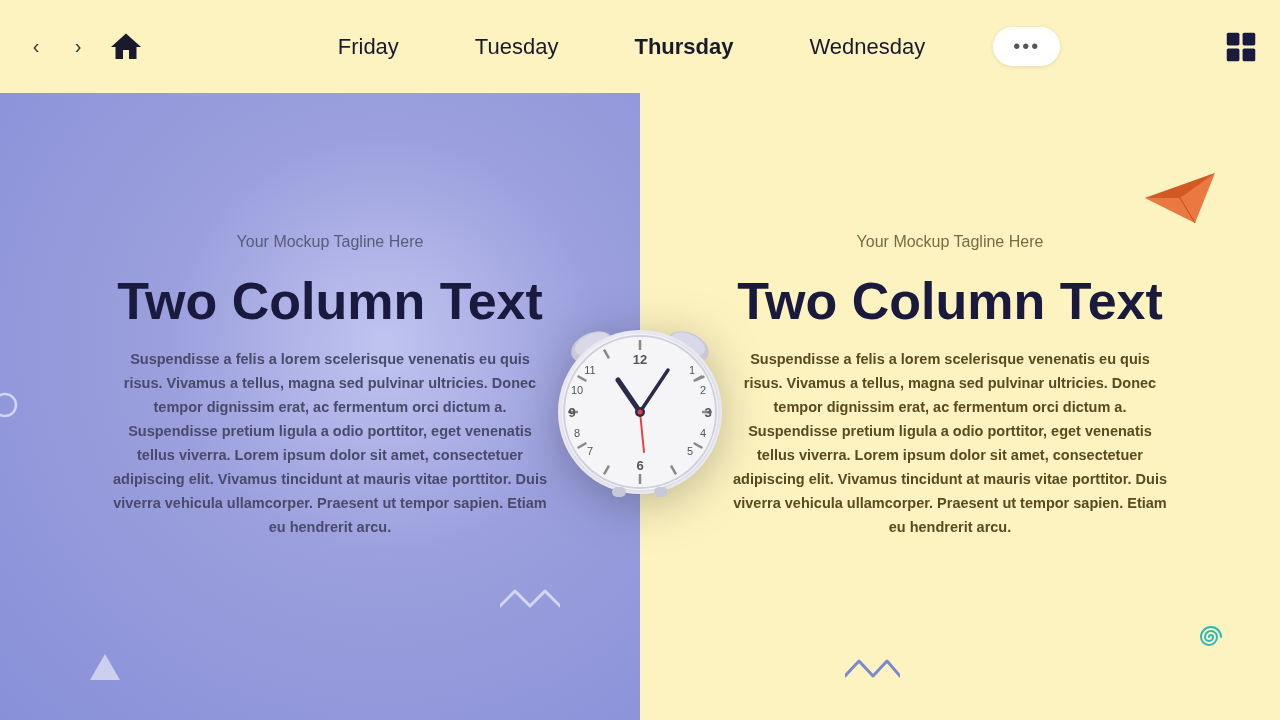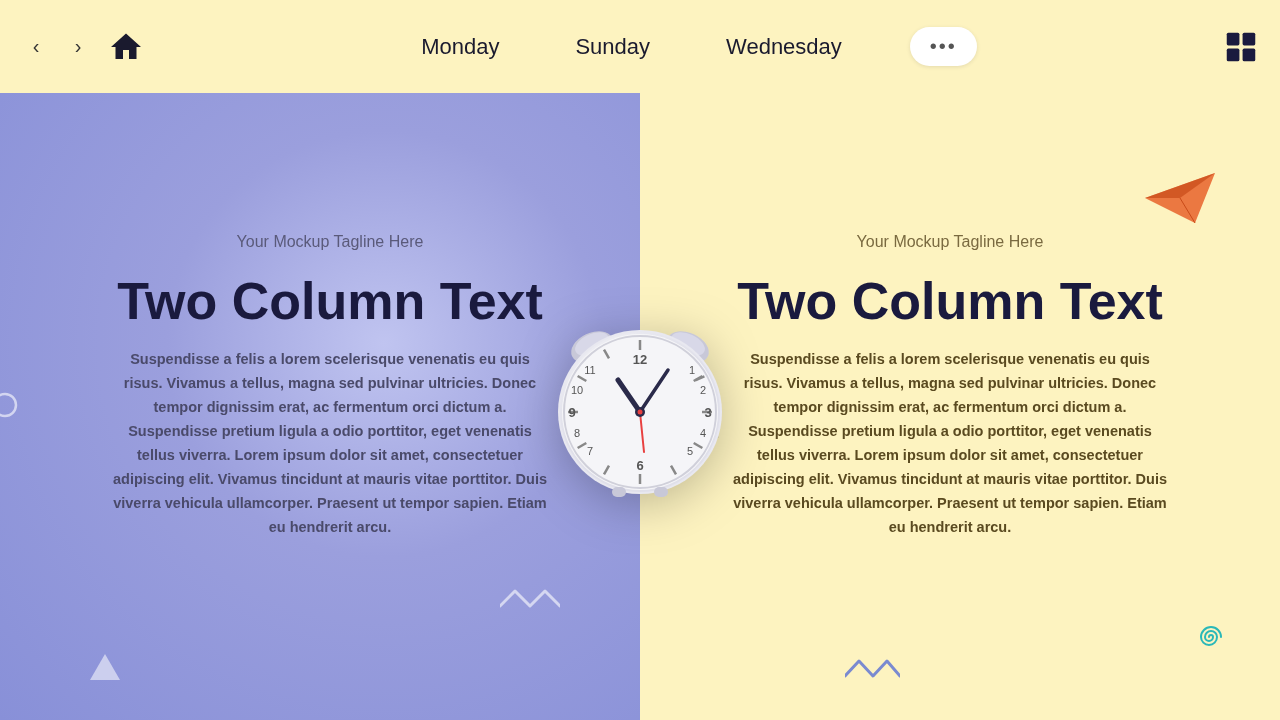--- a/index.html
+++ b/index.html
@@ -199,22 +199,23 @@
   <div class="nav-arrows">
     <div class="nav-arrow">‹</div>
     <div class="nav-arrow">›</div>
   </div>
   <div class="home-icon">
     <svg viewBox="0 0 24 24" xmlns="http://www.w3.org/2000/svg">
       <path d="M10 20v-6h4v6h5v-8h3L12 3 2 12h3v8z"></path>
     </svg>
   </div>
   <div class="nav-items">
-    <div class="nav-item">Monday</div>
-    <div class="nav-item">Sunday</div>
+    <div class="nav-item">Friday</div>
+    <div class="nav-item">Tuesday</div>
+    <div class="nav-item active">Thursday</div>
     <div class="nav-item">Wednesday</div>
     <div class="nav-more">•••</div>
   </div>
   <div class="grid-icon">
     <svg viewBox="0 0 24 24" xmlns="http://www.w3.org/2000/svg" fill="#1a1a3e">
       <rect x="3" y="3" width="8" height="8" rx="1"></rect>
       <rect x="13" y="3" width="8" height="8" rx="1"></rect>
       <rect x="3" y="13" width="8" height="8" rx="1"></rect>
       <rect x="13" y="13" width="8" height="8" rx="1"></rect>
     </svg>

